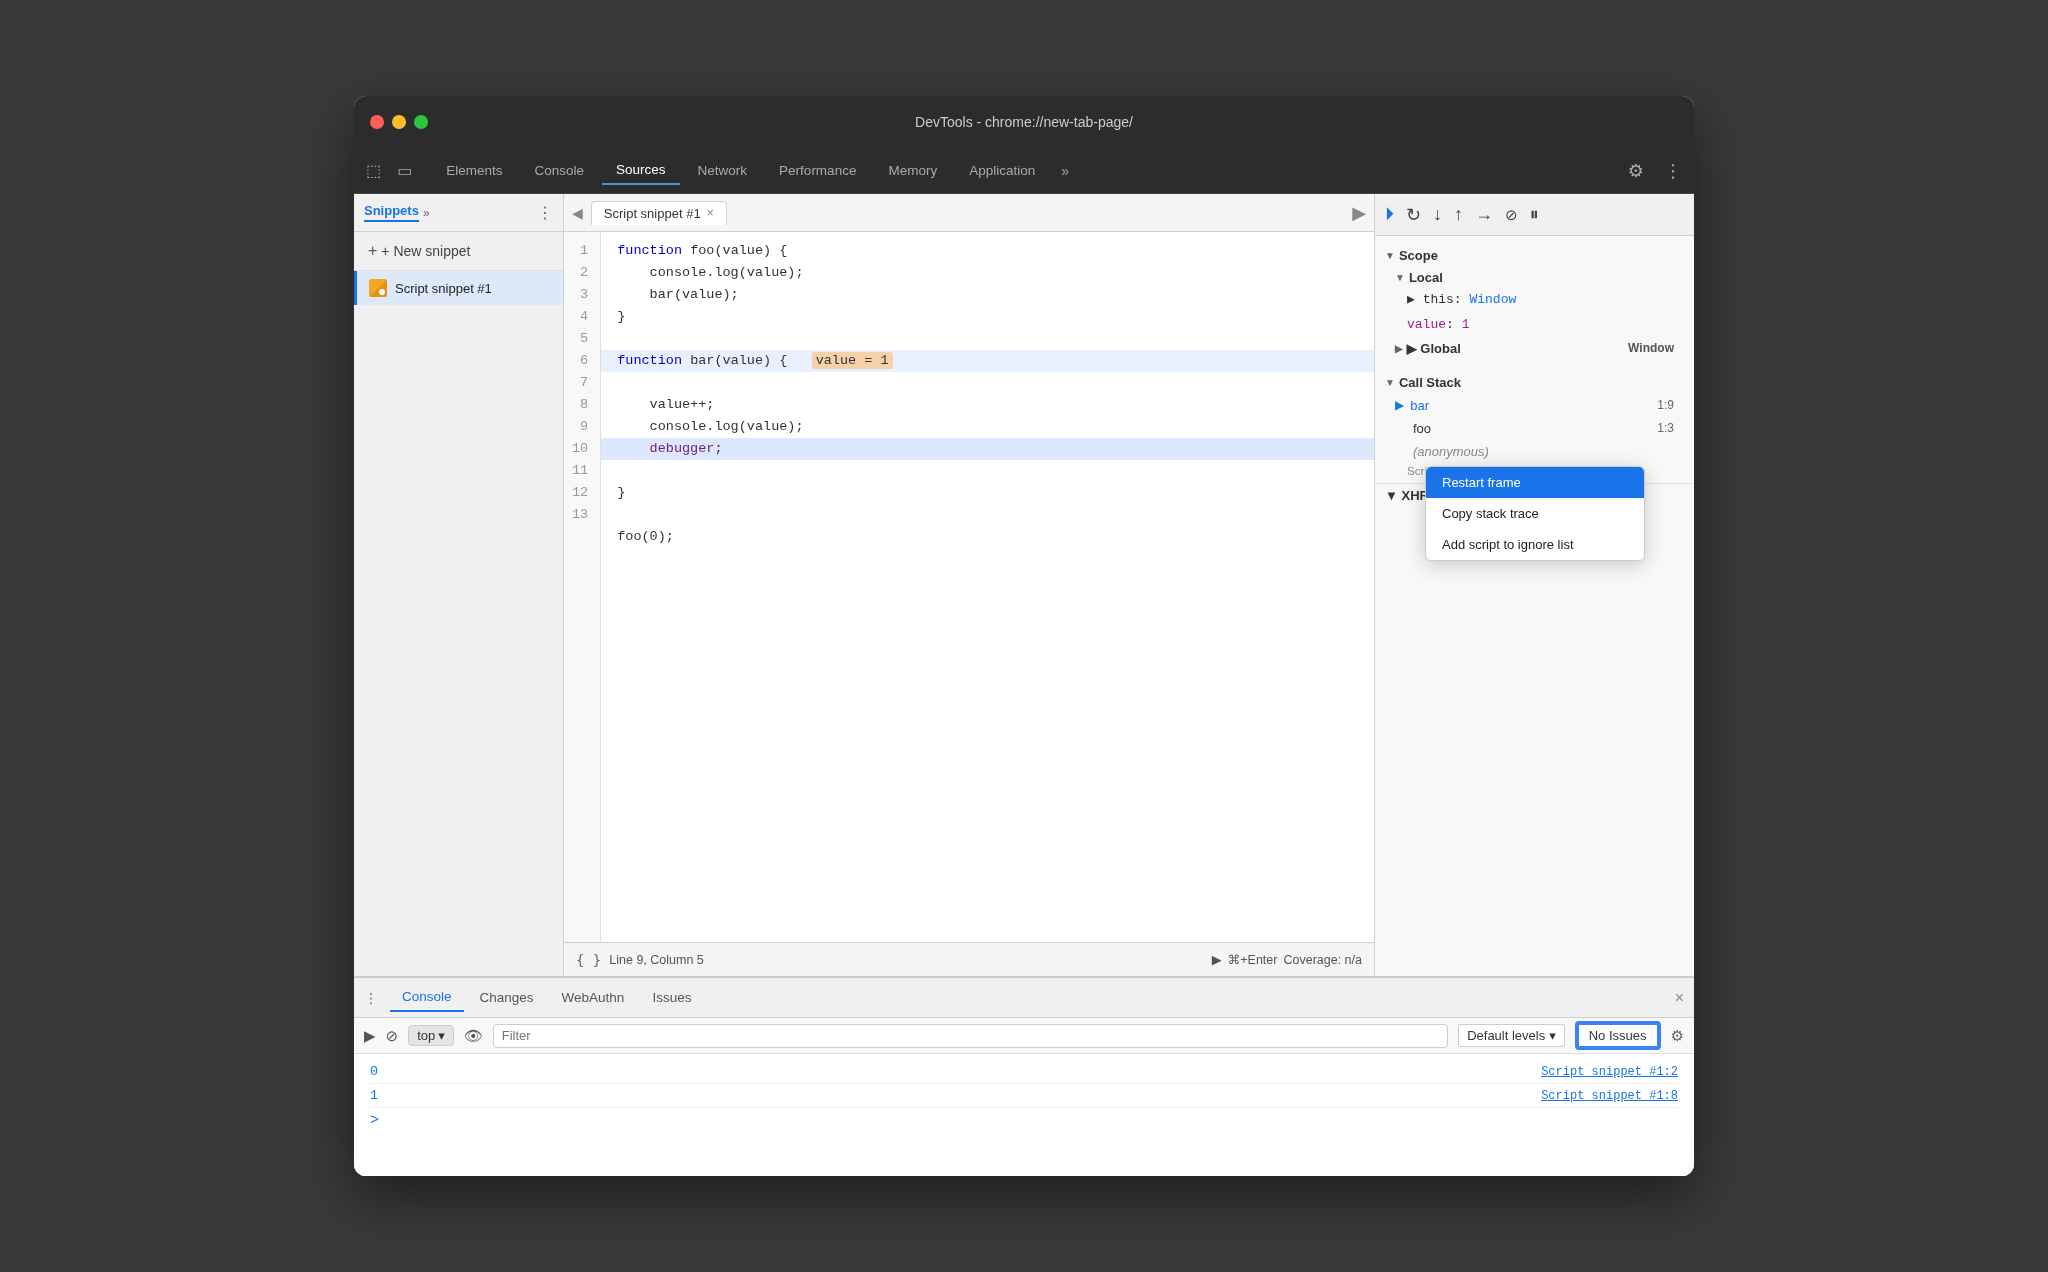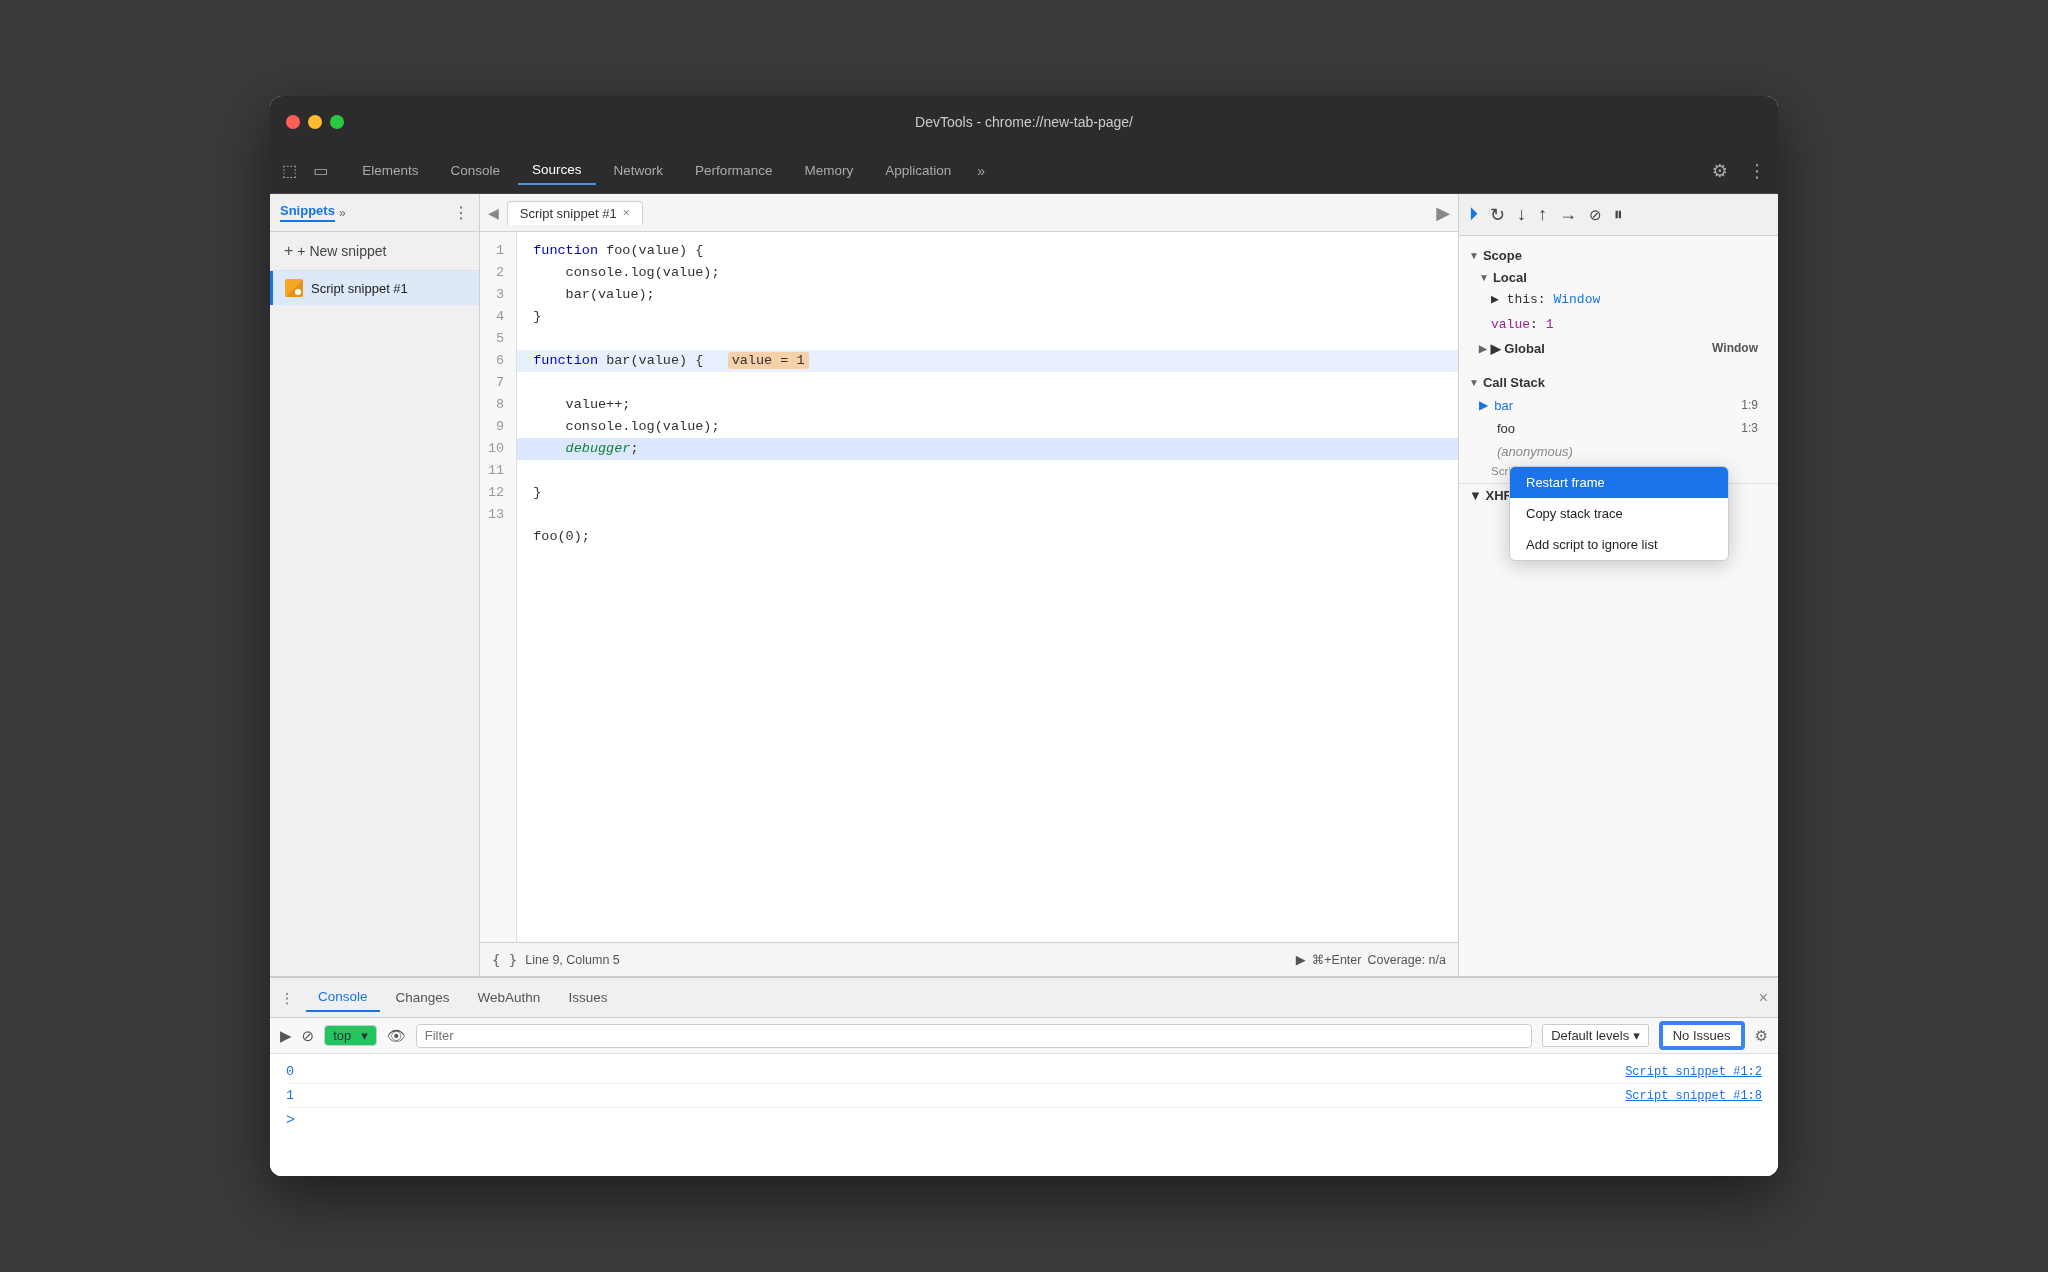--- a/index.html
+++ b/index.html
@@ -6,21 +6,21 @@
     body {
       background: #3a3a3a;
       display: flex;
       justify-content: center;
       align-items: center;
       width: 2048px;
       height: 1272px;
       font-family: -apple-system, BlinkMacSystemFont, 'Helvetica Neue', sans-serif;
     }
     .window {
-      width: 1508px;
+      width: 1340px;
       height: 1080px;
       background: #f0f0f0;
       border-radius: 12px;
       overflow: hidden;
       display: flex;
       flex-direction: column;
       box-shadow: 0 20px 60px rgba(0,0,0,0.5);
     }
     
     .title-bar {
@@ -250,21 +250,21 @@
       white-space: pre;
       color: #333;
     }
     .line-highlighted {
       background: #e8f0fe;
       display: block;
       margin: 0 -16px;
       padding: 0 16px;
     }
     .kw-function { color: #0000cc; font-weight: normal; }
-    .kw-debugger { color: #15803d; font-style: italic; }
+    .kw-debugger { color: #701a75; }
     .fn-name { color: #333; }
     .param { color: #333; }
     .highlight-val {
       background: #f5d0a9;
       padding: 1px 4px;
       border-radius: 3px;
     }
     .debugger-line {
       background: #dde8ff;
       display: block;
@@ -532,22 +532,22 @@
       border-radius: 4px;
       padding: 3px 10px;
       font-size: 13px;
       color: #333;
       cursor: pointer;
     }
     .console-gear { color: #666; font-size: 15px; cursor: pointer; }
     .top-dropdown {
       display: flex;
       align-items: flex-start;
-      gap: 10px;
-      background: #22c55e;
+      gap: 3px;
+      background: #e5e5e5;
       border: 1px solid #ccc;
       border-radius: 4px;
       padding: 2px 8px;
       font-size: 13px;
       color: #333;
       cursor: pointer;
     }
 
     
     .console-output {

